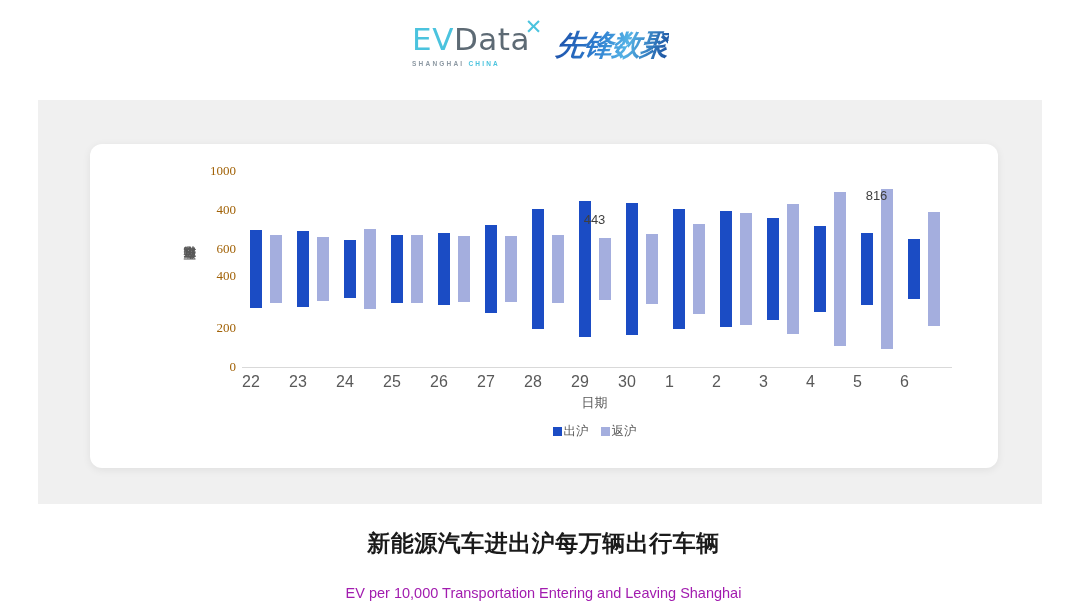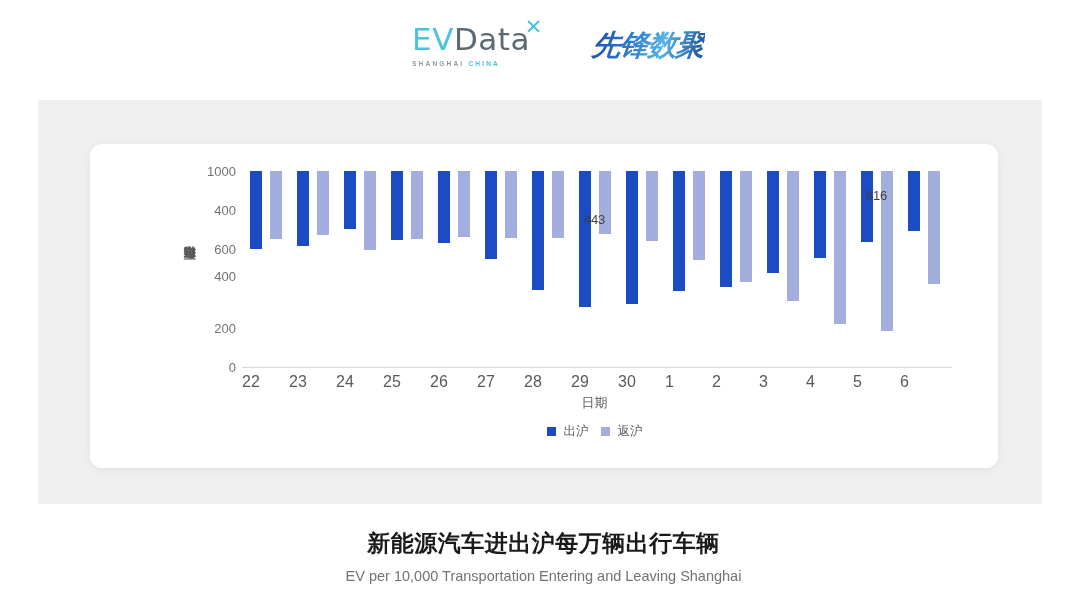--- a/index.html
+++ b/index.html
@@ -10,21 +10,21 @@
     font-family: "Liberation Sans", "DejaVu Sans", sans-serif;
     overflow: hidden;
   }
   .page { position: relative; width: 1080px; height: 608px; background: #fff; }
 
   
   .logo-bar {
     position: absolute; left: 0; top: 24px; width: 1080px;
     display: flex; align-items: center; justify-content: center; gap: 26px;
   }
-  .logo { display: flex; align-items: center; margin-left: 36px; }
+  .logo { display: flex; align-items: center; }
 
   
   .evdata { flex-direction: column; align-items: flex-start; position: relative; }
   .evdata-main {
     font-size: 31px; font-weight: 400; letter-spacing: .5px;
     line-height: 1; display: flex; align-items: baseline;
     font-family: "DejaVu Sans", sans-serif;
   }
   .evdata-ev { color: #4bc3de; }
   .evdata-data { color: #5d6a74; }
@@ -95,39 +95,39 @@
     writing-mode: vertical-rl; transform: rotate(180deg);
     font-size: 12.5px; color: #595959; white-space: nowrap;
     display: flex; align-items: center; justify-content: center;
   }
 
   .y-ticks {
     position: absolute; left: 108px; top: 27px; width: 42px; height: 196px;
   }
   .y-tick {
     position: absolute; right: 4px; transform: translateY(-50%);
-    font-size: 13px; color: #737373; text-align: right;
+    font-size: 13px; color: #a16207; text-align: right; font-family: Liberation Serif, serif;
   }
 
   .plot {
     position: absolute; left: 152px; top: 27px;
     width: 705px; height: 196px;
   }
   .baseline {
     position: absolute; left: 152px; top: 223px; width: 710px; height: 1px;
     background: #d9d9d9;
   }
 
   .groups {
     position: absolute; left: 0; bottom: 0; width: 100%; height: 100%;
     display: flex; align-items: flex-end; justify-content: space-around;
   }
   .group {
     position: relative; height: 100%;
-    display: flex; align-items: flex-start; justify-content: center;
+    display: flex; align-items: center; justify-content: center;
     gap: 8px; width: 47px;
   }
   .bar { width: 12px; border-radius: 0; }
   .bar.out { background: #1b4cc4; }
   .bar.ret { background: #a4aede; }
   .bar-label {
     position: absolute; left: 50%; transform: translateX(-50%);
     font-size: 13px; color: #3f3f3f; white-space: nowrap;
   }
 
@@ -141,35 +141,35 @@
 
   .x-title {
     position: absolute; left: 152px; top: 250px; width: 705px;
     text-align: center; font-size: 13px; color: #595959;
   }
 
   .legend {
     position: absolute; left: 152px; top: 279px; width: 705px;
     display: flex; align-items: center; justify-content: center; gap: 12px;
   }
-  .legend-item { display: flex; align-items: center; gap: 8px; text-align: center; }
+  .legend-item { display: flex; align-items: center; gap: 2px; text-align: center; }
   .legend-swatch { width: 9px; height: 9px; }
   .legend-swatch.out { background: #1b4cc4; }
   .legend-swatch.ret { background: #a4aede; }
   .legend-label { font-size: 12.5px; color: #595959; }
 
   
   .titles {
     position: absolute; left: 0; top: 528px; width: 1080px; text-align: center; padding-left: 7px;
   }
   .title-cn {
     font-size: 23px; font-weight: 700; color: #1a1a1a; letter-spacing: .5px;
   }
   .title-en {
-    margin-top: 9px; font-size: 14.5px; color: #737373; font-weight: 400;
+    margin-top: 26px; font-size: 14.5px; color: #a21caf; font-weight: 400;
   }
 </style>
 </head>
 <body>
 
 <div class="page">
 
   <div class="logo-bar">
 
     <div class="logo evdata">

